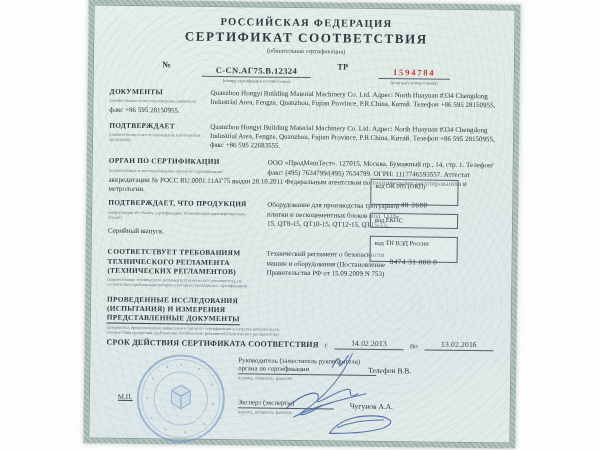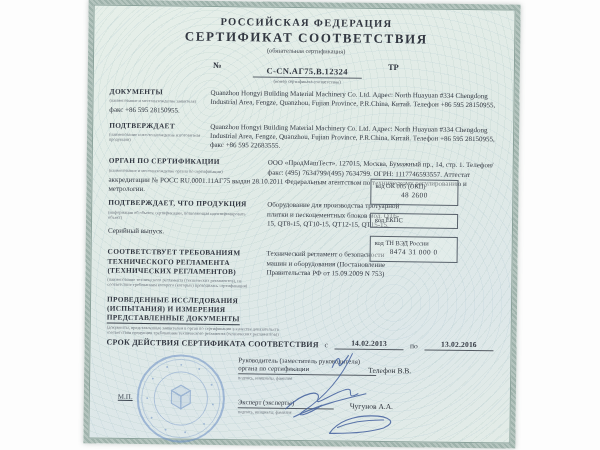--- a/index.html
+++ b/index.html
@@ -35,24 +35,24 @@
   .sec-label{float:left;margin-right:9px;}
   .sec-label .lb{font-weight:bold;font-size:7.3px;letter-spacing:.3px;line-height:1.15;}
   .sec-label .sb{font-size:4.4px;color:#6d747d;line-height:1.25;margin-top:1px;}
   .w92{width:92px;} .w150{width:150px;}
   .pad-right{margin-right:96px;}
   .spaced{letter-spacing:1.6px;}
   .codebox{
     position:absolute;left:278px;width:88px;border:1px solid #59626c;box-sizing:border-box;
     padding:2px 4px 2px;font-size:6.4px;background:rgba(236,243,239,.35);
   }
-  .codebox .cb-val{text-align:center;font-size:7.2px;margin-top:2px;letter-spacing:.5px;}
+  .codebox .cb-val{text-align:center;font-size:7.2px;margin-top:12px;letter-spacing:.5px;}
   .validity{clear:both;margin-top:12px;font-size:8px;font-weight:bold;letter-spacing:.2px;display:flex;align-items:flex-end;gap:6px;}
   .validity .vword{font-weight:normal;font-size:7.5px;}
-  .vdate{display:inline-block;border-bottom:1px solid #555c64;padding:0 17px 1px;font-size:7.5px;font-weight:bold;}
+  .vdate{display:inline-block;border-bottom:1px solid #555c64;padding:0 17px 1px;font-size:7.5px;font-weight:normal;}
   .sig-area{position:relative;height:92px;margin-top:4px;clear:both;}
   .mp{position:absolute;left:12px;top:42px;font-size:7px;color:#3c4450;text-decoration:underline;}
   .stamp{position:absolute;left:28px;top:0px;width:94px;height:94px;opacity:.55;}
   .sig-col{position:absolute;left:132px;width:138px;font-size:6.8px;line-height:1.2;}
   .sig-col .sline{border-bottom:1px solid #555c64;padding-bottom:1px;}
   .sig-col .scap{font-size:4.3px;color:#6d747d;margin-top:1px;}
   .sig-name{position:absolute;font-size:7.5px;color:#2e333b;}
   .ink{position:absolute;left:128px;top:-4px;width:190px;height:96px;}
 </style>
 </head>
@@ -65,20 +65,24 @@
     <div class="hdr-title">СЕРТИФИКАТ СООТВЕТСТВИЯ</div>
     <div class="hdr-sub">(обязательная сертификация)</div>
 
     <div class="numrow">
       <span class="pre">№</span>
       <span class="field">
         <span class="field-line">C-CN.АГ75.В.12324</span>
         <div class="field-cap">(номер сертификата соответствия)</div>
       </span>
       <span class="pre">ТР</span>
+      <span class="field">
+        <span class="field-line red">1594784</span>
+        <div class="field-cap">(учетный номер бланка)</div>
+      </span>
     </div>
 
     <div class="sec">
       <span class="sec-label w92">
         <span class="lb">ДОКУМЕНТЫ</span>
         <div class="sb">(наименование и местонахождение заявителя)</div>
       </span><span>Quanzhou Hongyi Building Material Machinery Co. Ltd. Адрес: North Huayuan #334 Chengdong Industrial Area, Fengze, Quanzhou, Fujian Province, P.R.China, Китай. Телефон +86 595 28150955, факс +86 595 28150955.</span>
     </div>
 
     <div class="sec">

